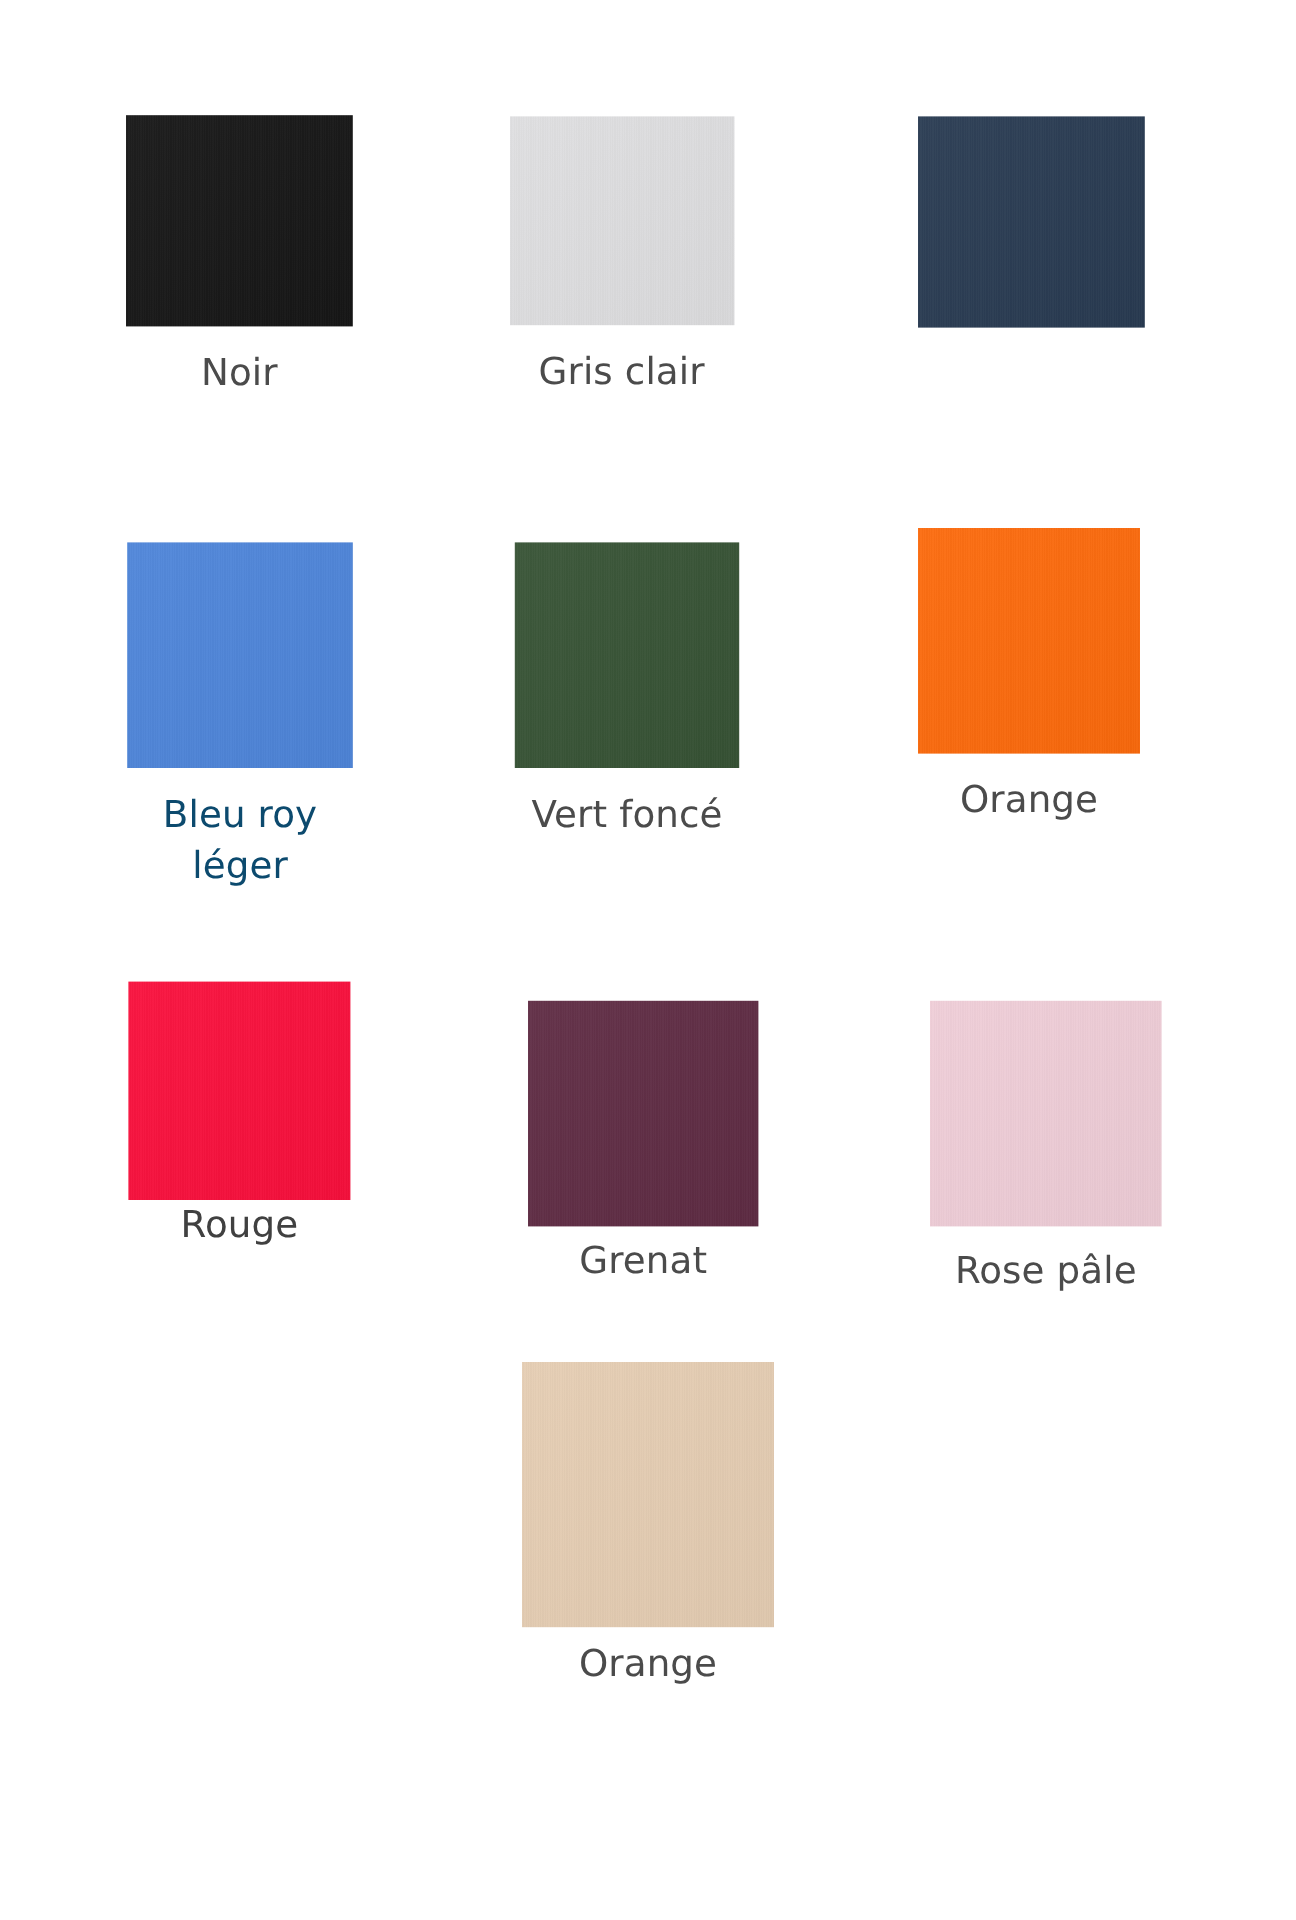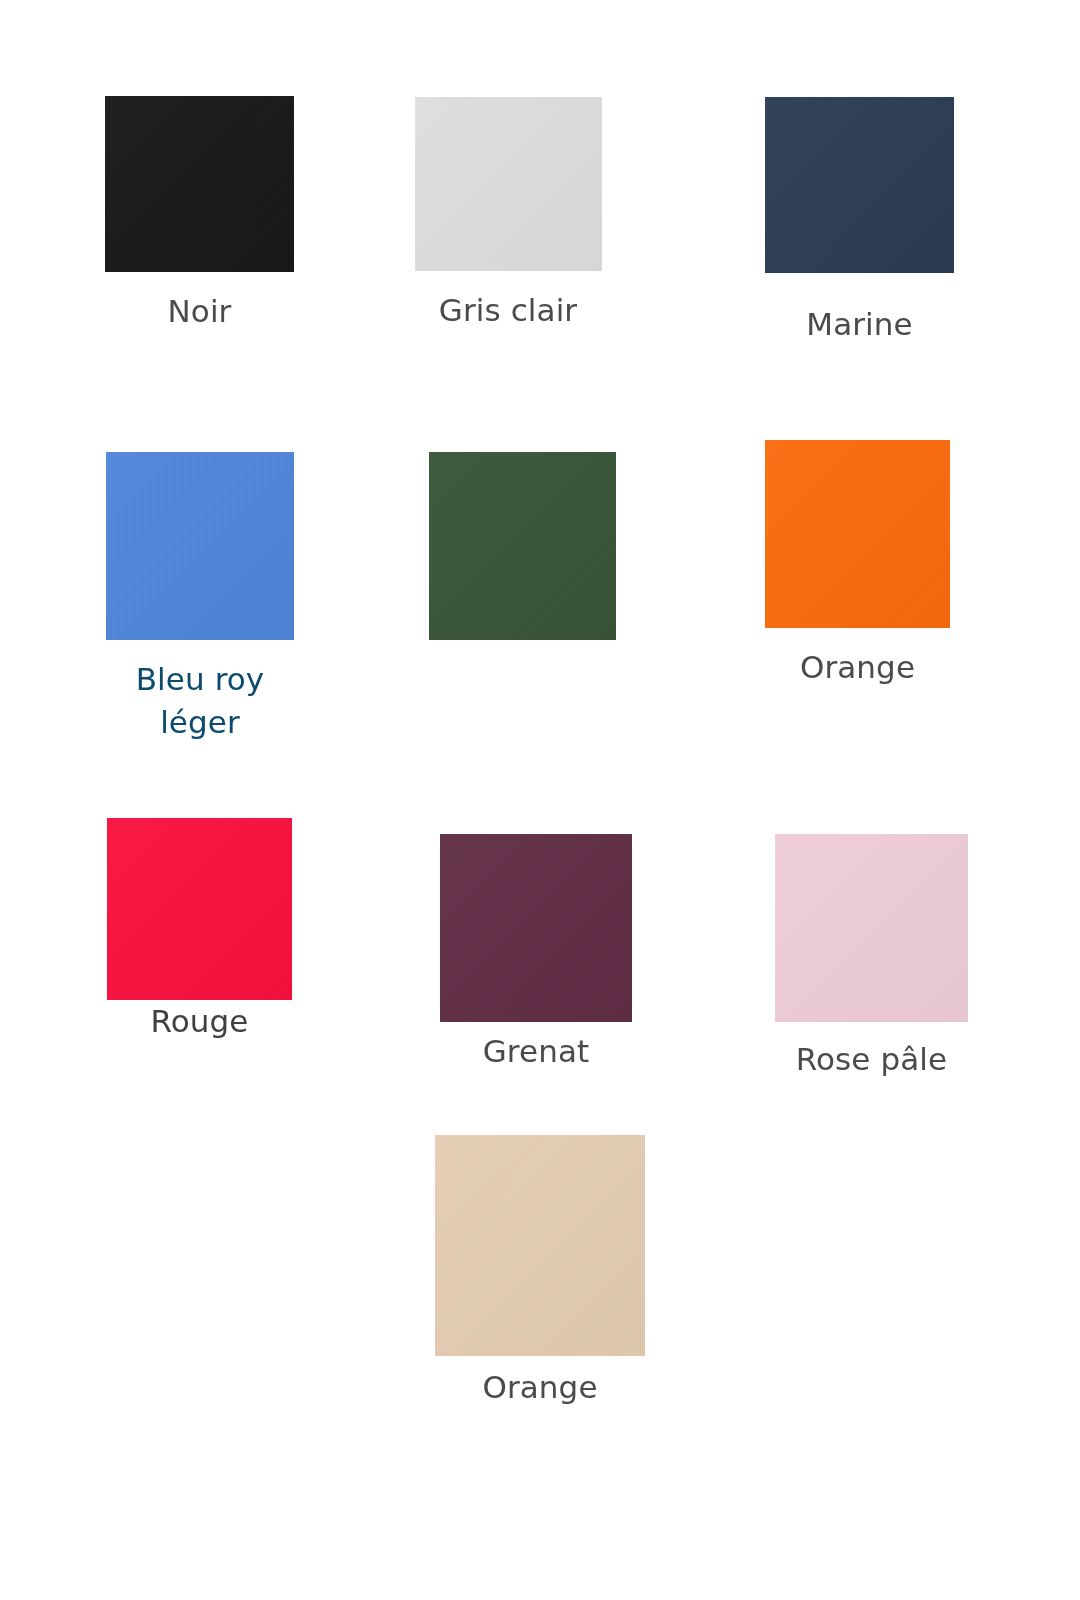--- a/index.html
+++ b/index.html
@@ -56,34 +56,34 @@
   }
 </style>
 </head>
 <body>
 
 <div id="swatch-board" style="background: rgb(255, 255, 255);">
     <div class="swatch-cell" style="left: 99.5px; top: 96px; width: 200px;">
       <div class="swatch-chip" title="Noir" style="width: 189px; height: 176px; background: rgb(22, 22, 22);"></div>
       <div class="swatch-label" style="color: rgb(75, 75, 75); margin-top: 18px; width: 200px;">Noir</div>
     </div>
-    <div class="swatch-cell" style="left: 398px; top: 97px; width: 220px;">
+    <div class="swatch-cell" style="left: 408px; top: 97px; width: 220px;">
       <div class="swatch-chip" title="Gris clair" style="width: 187px; height: 174px; background: rgb(222, 222, 224);"></div>
       <div class="swatch-label" style="color: rgb(75, 75, 75); margin-top: 18px; width: 220px;">Gris clair</div>
     </div>
     <div class="swatch-cell" style="left: 754.5px; top: 97px; width: 210px;">
       <div class="swatch-chip" title="Marine" style="width: 189px; height: 176px; background: rgb(41, 59, 82);"></div>
-      <div class="swatch-label" style="color: rgb(75, 75, 75); margin-top: 30px; width: 210px;">Marine</div>
     </div>
     <div class="swatch-cell" style="left: 115px; top: 452px; width: 170px;">
       <div class="swatch-chip" title="Bleu roy léger" style="width: 188px; height: 188px; background: rgb(78, 133, 217);"></div>
       <div class="swatch-label" style="color: #0c4a6e; margin-top: 18px; width: 170px;">Bleu roy léger</div>
     </div>
     <div class="swatch-cell" style="left: 407.5px; top: 452px; width: 230px;">
       <div class="swatch-chip" title="Vert foncé" style="width: 187px; height: 188px; background: rgb(55, 83, 53);"></div>
+      <div class="swatch-label" style="color: rgb(75, 75, 75); margin-top: 18px; width: 230px;">Vert foncé</div>
     </div>
     <div class="swatch-cell" style="left: 747.5px; top: 440px; width: 220px;">
       <div class="swatch-chip" title="Orange" style="width: 185px; height: 188px; background: rgb(252, 106, 12);"></div>
       <div class="swatch-label" style="color: rgb(75, 75, 75); margin-top: 18px; width: 220px;">Orange</div>
     </div>
     <div class="swatch-cell" style="left: 94.5px; top: 818px; width: 210px;">
       <div class="swatch-chip" title="Rouge" style="width: 185px; height: 182px; background: rgb(249, 15, 60);"></div>
       <div class="swatch-label" style="color: #404040; width: 210px;">Rouge</div>
     </div>
     <div class="swatch-cell" style="left: 431px; top: 834px; width: 210px;">

